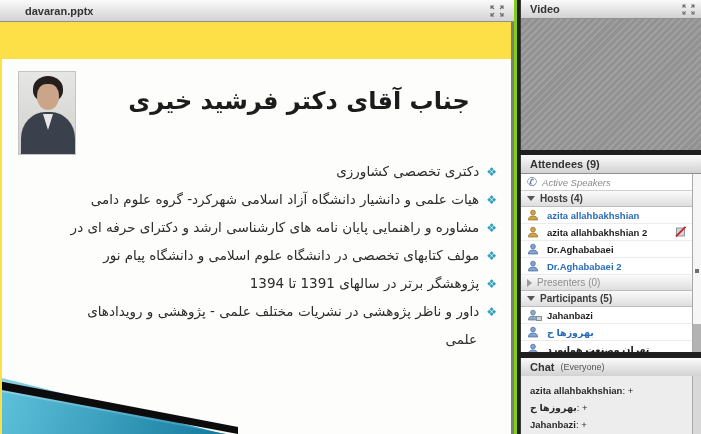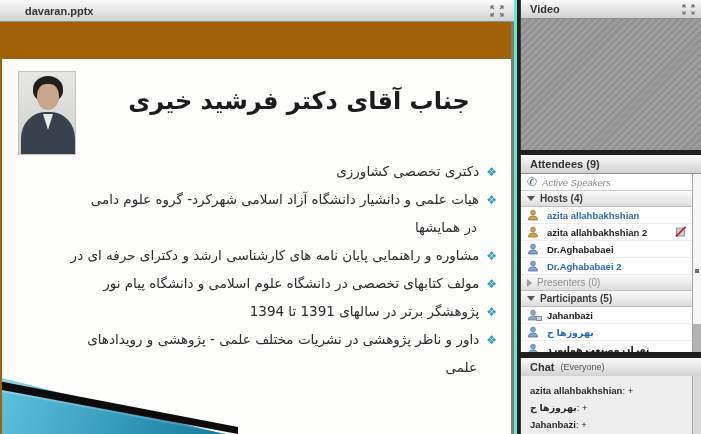--- a/index.html
+++ b/index.html
@@ -9,23 +9,23 @@
 
   
   .podbar{position:absolute;left:0;right:0;top:0;background:linear-gradient(#fafafa,#d2d2d2);
     border-bottom:1px solid #8f8f8f;display:flex;align-items:center;color:#3a3a3a;}
   .podtitle{font-size:11px;font-weight:bold;color:#333;}
   .expand{margin-left:auto;display:flex;align-items:center;cursor:pointer;}
   .expand svg{display:block;}
 
   
   .share-pod{position:absolute;left:0;top:0;width:517px;height:434px;background:#79806f;
-    border-right:3px solid #5eead4;}
+    border-right:3px solid #84cc16;}
   .share-pod .podbar{height:22px;padding:0 10px 0 25px;}
-  .share-body{position:absolute;left:0;right:3px;top:22px;bottom:0;background:#a16207;}
+  .share-body{position:absolute;left:0;right:3px;top:22px;bottom:0;background:#fde047;}
   .slide{position:absolute;left:2px;right:0;top:37px;bottom:0;background:#fdfdfc;overflow:hidden;}
 
   
   .photo{position:absolute;left:16px;top:12px;width:58px;height:84px;
     background:linear-gradient(#e6e6e4,#cfcfcc);overflow:hidden;border:1px solid #c4c4c2;}
   .photo .hair{position:absolute;left:14px;top:4px;width:30px;height:26px;background:#241f1c;
     border-radius:50% 50% 42% 42%;}
   .photo .face{position:absolute;left:18px;top:12px;width:22px;height:26px;background:#caa58a;
     border-radius:48% 48% 55% 55%;}
   .photo .suit{position:absolute;left:2px;top:40px;width:54px;height:44px;background:#3a404c;
@@ -118,21 +118,20 @@
             <div class="face"></div>
             <div class="suit"></div>
             <div class="shirt"></div>
         </div>
 
         <div class="heading">جناب آقای دکتر فرشید خیری</div>
 
         <div class="bullets">
           <div class="line"><span class="b">❖</span><span>دکتری تخصصی کشاورزی</span></div>
           <div class="line"><span class="b">❖</span><span>هیات علمی و دانشیار دانشگاه آزاد اسلامی شهرکرد- گروه علوم دامی</span></div>
-          <div class="line cont"><span>در همایشها</span></div>
           <div class="line"><span class="b">❖</span><span>مشاوره و راهنمایی پایان نامه های کارشناسی ارشد و دکترای حرفه ای در</span></div>
           <div class="line"><span class="b">❖</span><span>مولف کتابهای تخصصی در دانشگاه علوم اسلامی و دانشگاه پیام نور</span></div>
           <div class="line"><span class="b">❖</span><span>پژوهشگر برتر در سالهای 1391 تا 1394</span></div>
           <div class="line"><span class="b">❖</span><span>داور و ناظر  پژوهشی در نشریات مختلف علمی -  پژوهشی و رویدادهای</span></div>
           <div class="line cont"><span>علمی</span></div>
         </div>
 
         <div class="deco">
           <div class="t-light"></div>
             <div class="t-black"></div>

